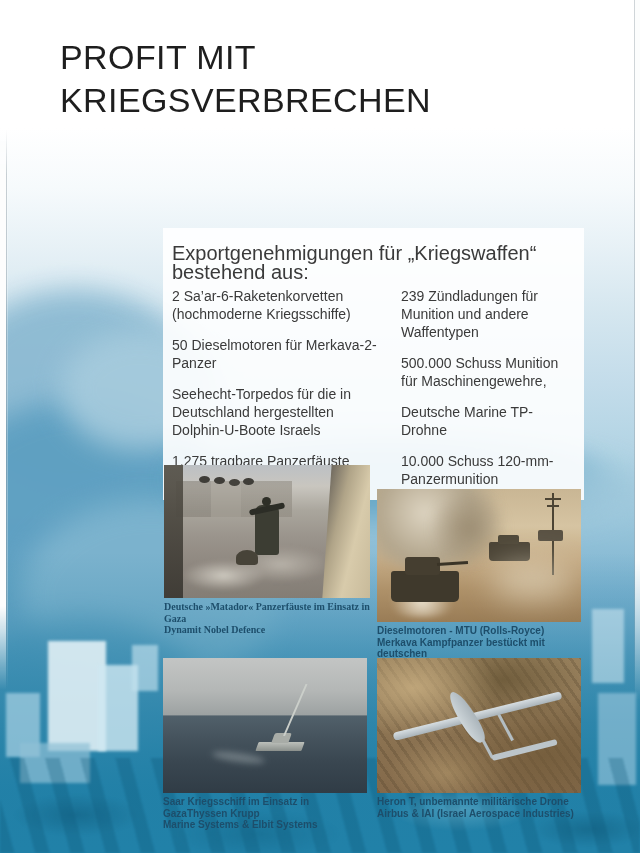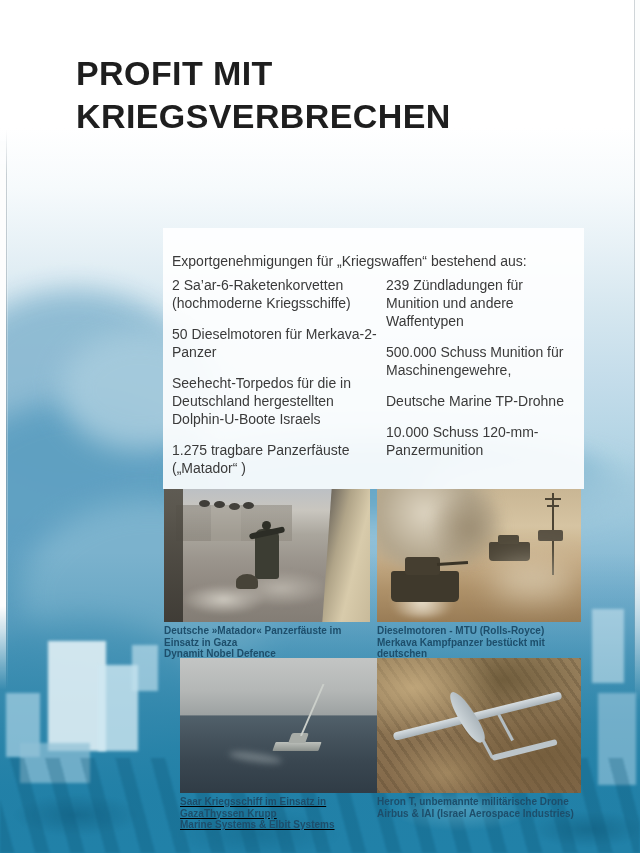--- a/index.html
+++ b/index.html
@@ -42,38 +42,38 @@
   .edge-left{position:absolute;left:0;top:130px;width:8px;height:560px;
     background:linear-gradient(90deg,#fdfdfd 0 6px, rgba(150,162,170,.5) 6px 7px, rgba(255,255,255,.3) 7px 8px);
     -webkit-mask-image:linear-gradient(180deg,transparent,#000 8%,#000 85%,transparent);
     mask-image:linear-gradient(180deg,transparent,#000 8%,#000 85%,transparent);}
   .edge-right{position:absolute;right:0;top:0;width:6px;height:700px;
     background:linear-gradient(90deg, rgba(150,162,170,.45) 0 1px, #fcfdfd 1px 6px);
     -webkit-mask-image:linear-gradient(180deg,#000 0,#000 80%,transparent);
     mask-image:linear-gradient(180deg,#000 0,#000 80%,transparent);}
 
   
-  .title{position:absolute;left:60px;top:36px;margin:16px;font-size:34px;line-height:43px;
-    font-weight:700;letter-spacing:.4px;color:#1e1e1e;}
+  .title{position:absolute;left:60px;top:36px;margin:0;font-size:34px;line-height:43px;
+    font-weight:400;letter-spacing:.4px;color:#1e1e1e;}
 
   
   .panel{position:absolute;left:163px;top:228px;width:421px;box-sizing:border-box;
     background:rgba(255,255,255,.9);padding:8px 10px 12px 9px;color:#3a3a3a;}
-  .panel-heading{margin:16px 0 5px 0;font-size:14px;line-height:19px;}
-  .cols{display:flex;gap:9px;}
+  .panel-heading{margin:8px 0 5px 0;font-size:20px;line-height:19px;}
+  .cols{display:flex;gap:24px;}
   .col-l{width:205px;flex:0 0 205px;}
   .col-r{flex:1;min-width:0;}
   .item{margin:0 0 13px 0;font-size:14px;line-height:18px;}
   .item:last-child{margin-bottom:0;}
 
   
   .photo{position:absolute;margin:0;}
-  .ph1{left:164px;top:489px;width:206px;}
+  .ph1{left:164px;top:465px;width:206px;font-family:Liberation Serif, serif;}
   .ph2{left:377px;top:489px;width:204px;}
-  .ph3{left:180px;top:658px;width:204px;text-decoration:underline;}
+  .ph3{left:163px;top:658px;width:204px;}
   .ph4{left:377px;top:658px;width:204px;}
   .img{position:relative;overflow:hidden;width:100%;}
   .ph1 .img,.ph2 .img{height:133px;}
   .ph3 .img,.ph4 .img{height:135px;}
   figcaption{margin-top:3px;font-size:10px;line-height:11.5px;font-weight:bold;color:#1d4e6b;}
 
   
   .img-matador{background:linear-gradient(180deg,#bcc0c4 0%,#c9c6bf 16%,#aaa69d 34%,
       #9a948c 54%,#8f8880 74%,#837d75 100%);}
   .p1-skyline{position:absolute;left:6%;top:12%;width:56%;height:27%;

